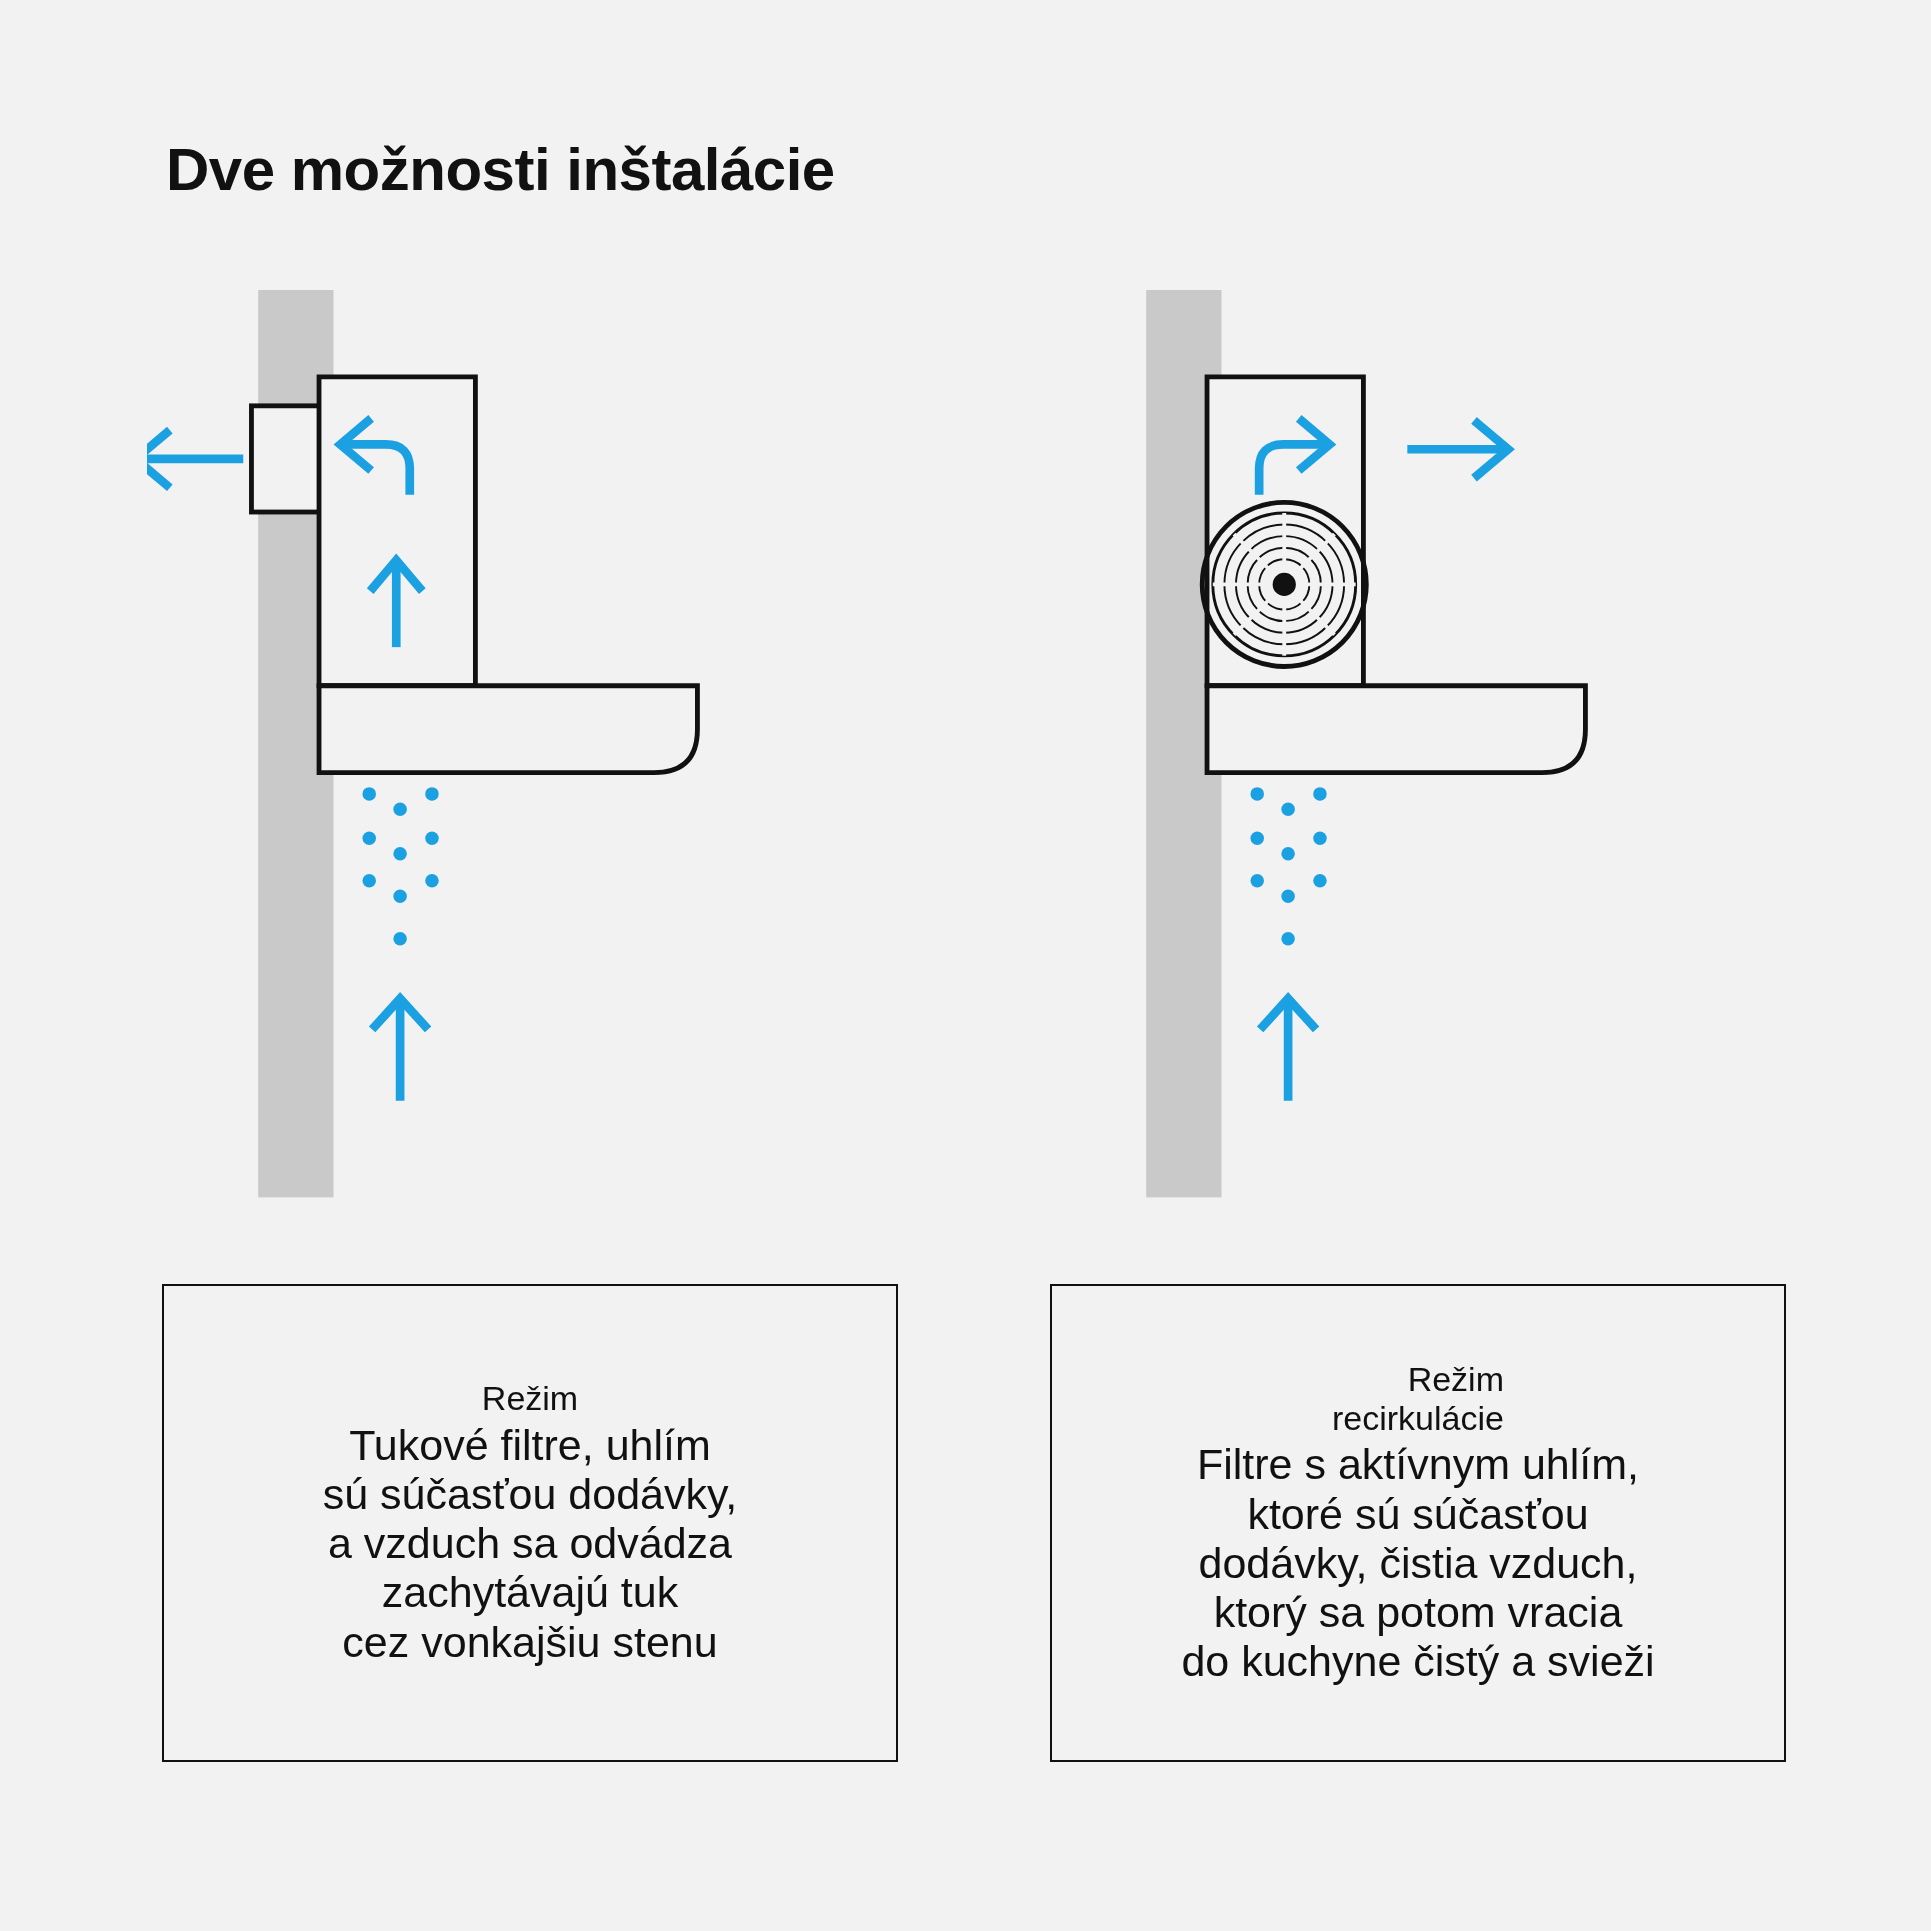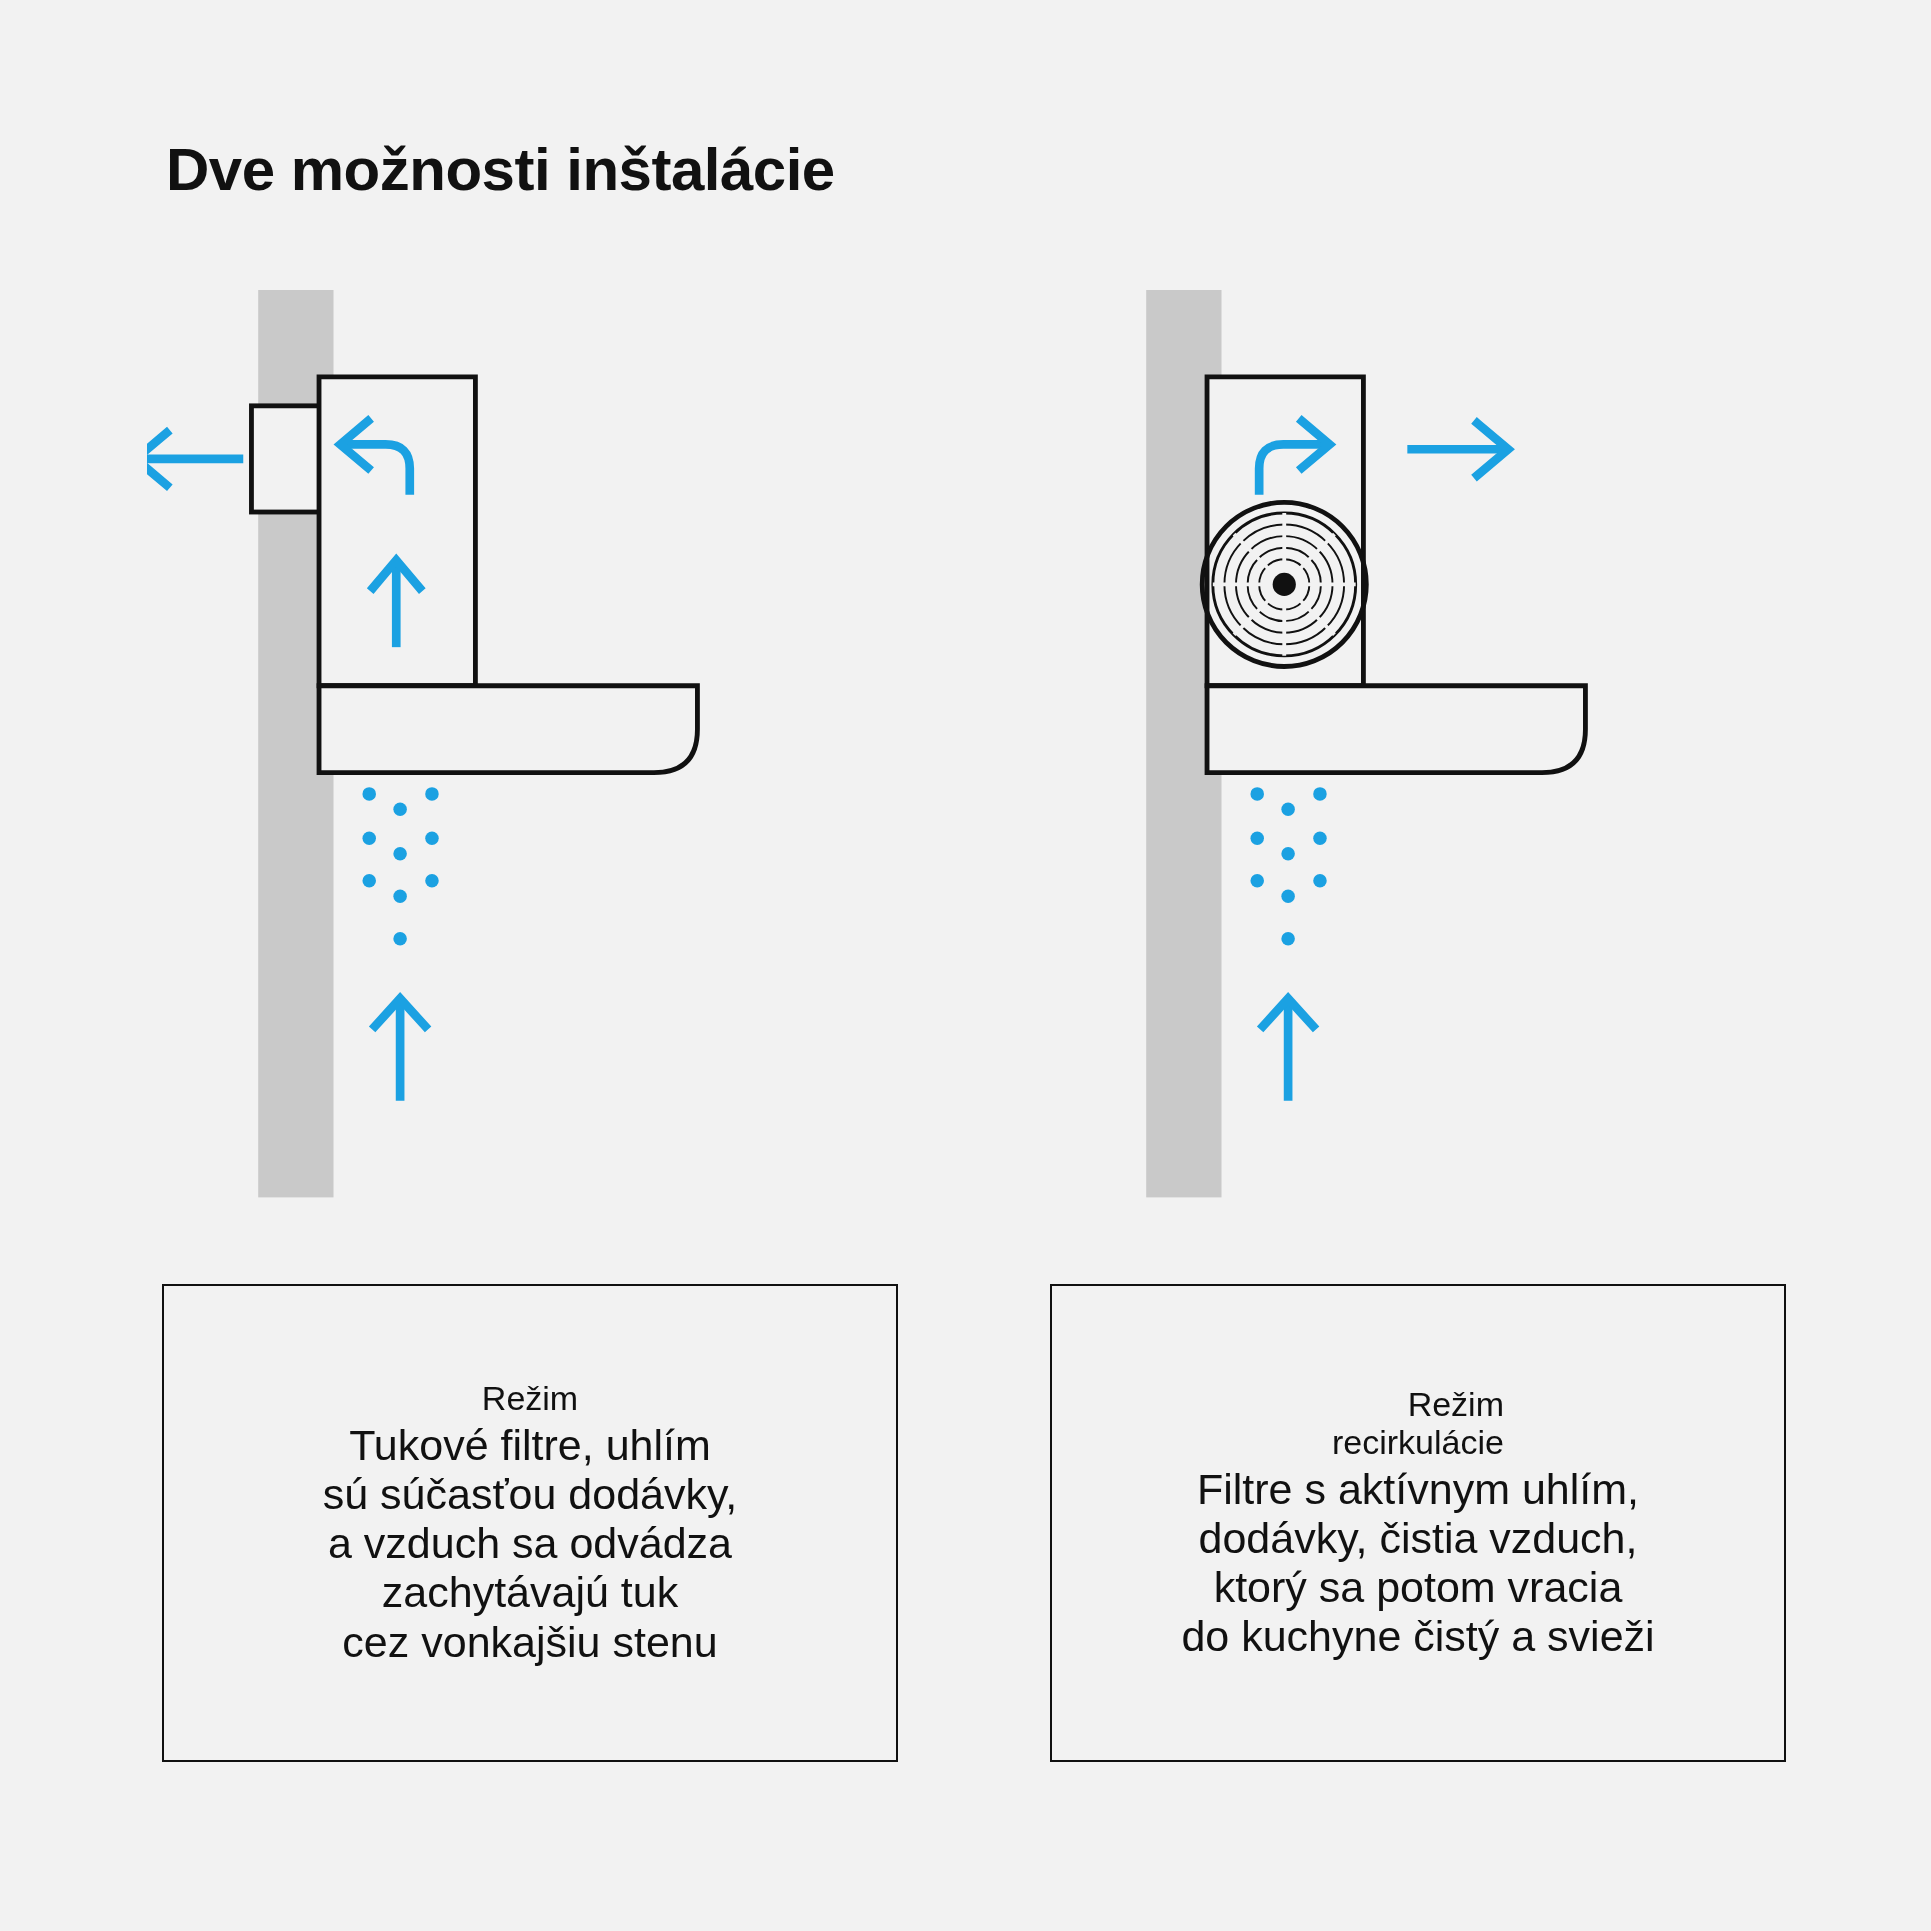--- a/index.html
+++ b/index.html
@@ -196,20 +196,21 @@
     </div>
   </div>
 
   <div class="caption-box caption-right">
     <div class="caption-title">
       <span>Režim</span>
       <span>recirkulácie</span>
     </div>
     <div class="caption-body">
       <span>Filtre s aktívnym uhlím,</span>
+      <span>ktoré sú súčasťou</span>
       <span>dodávky, čistia vzduch,</span>
       <span>ktorý sa potom vracia</span>
       <span>do kuchyne čistý a svieži</span>
     </div>
   </div>
 
 </div>
 
 
 </body></html>

